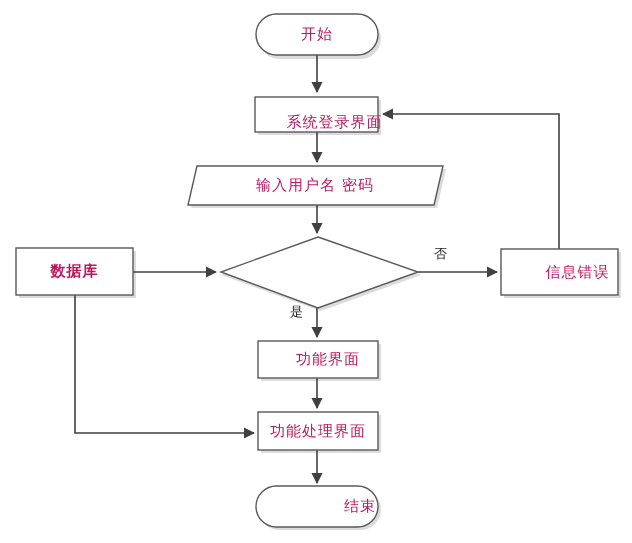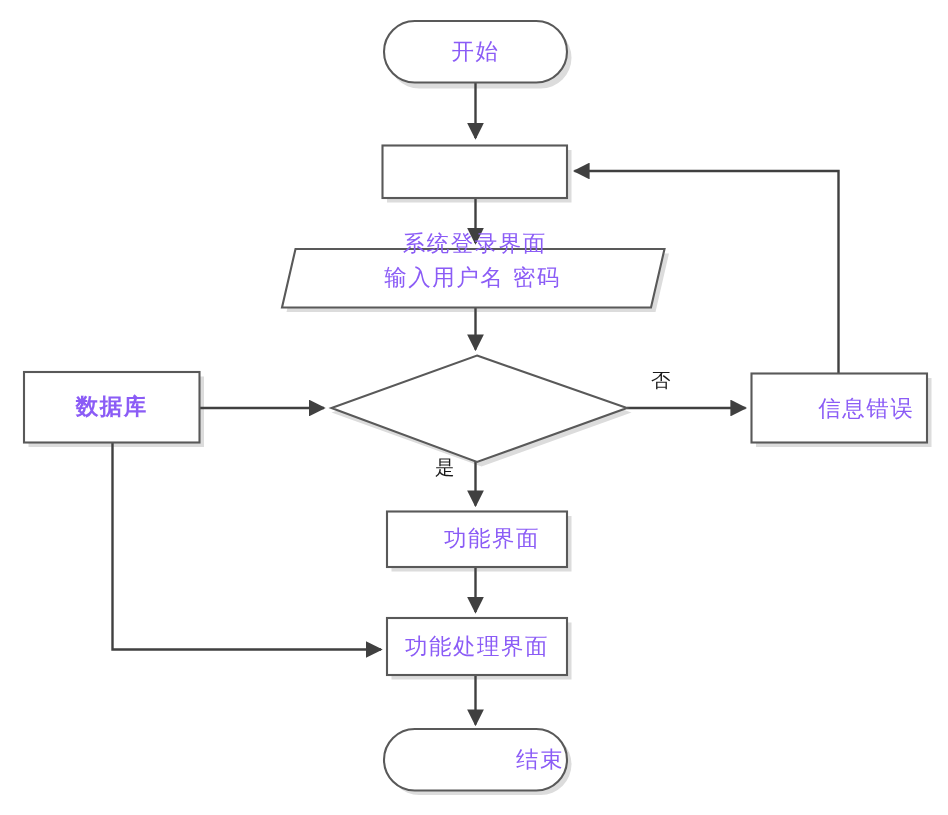--- a/index.html
+++ b/index.html
@@ -22,21 +22,21 @@
     left: 0;
     top: 0;
     width: 632px;
     height: 543px;
   }
   .node-label {
     position: absolute;
     display: flex;
     align-items: center;
     justify-content: center;
-    color: #8b5cf6;
+    color: #be185d;
     font-size: 15px;
     font-family: "DejaVu Sans", "Liberation Sans", sans-serif;
     letter-spacing: 1px;
     white-space: nowrap;
     pointer-events: none;
   }
   .edge-label {
     position: absolute;
     color: #1a1a1a;
     font-size: 13px;
@@ -103,21 +103,21 @@
       <rect x="16" y="248" width="117" height="47"></rect>
       <rect x="501" y="249" width="117" height="46"></rect>
       <rect x="258" y="341" width="120" height="37"></rect>
       <rect x="258" y="412" width="120" height="38"></rect>
       <rect x="256" y="486" width="122" height="41" rx="20.5" ry="20.5"></rect>
     </g>
   </svg>
 
   <div class="node-label" style="left:256px; top:14px; width:122px; height:41px;">开始</div>
 
-  <div class="node-label" style="left:255px; top:97px; width:123px; height:50px;margin-top:40px;">系统登录界面</div>
+  <div class="node-label" style="left:273px; top:97px; width:123px; height:50px;">系统登录界面</div>
 
   <div class="node-label" style="left:190px; top:166px; width:250px; height:39px;">输入用户名 密码</div>
 
 
   <div class="node-label" style="left:16px; top:248px; width:117px; height:47px;font-weight:bold;">数据库</div>
 
   <div class="node-label" style="left:519px; top:249px; width:117px; height:46px;">信息错误</div>
 
   <div class="node-label" style="left:258px; top:341px; width:140px; height:37px;font-family:Liberation Serif, serif;">功能界面</div>
 

